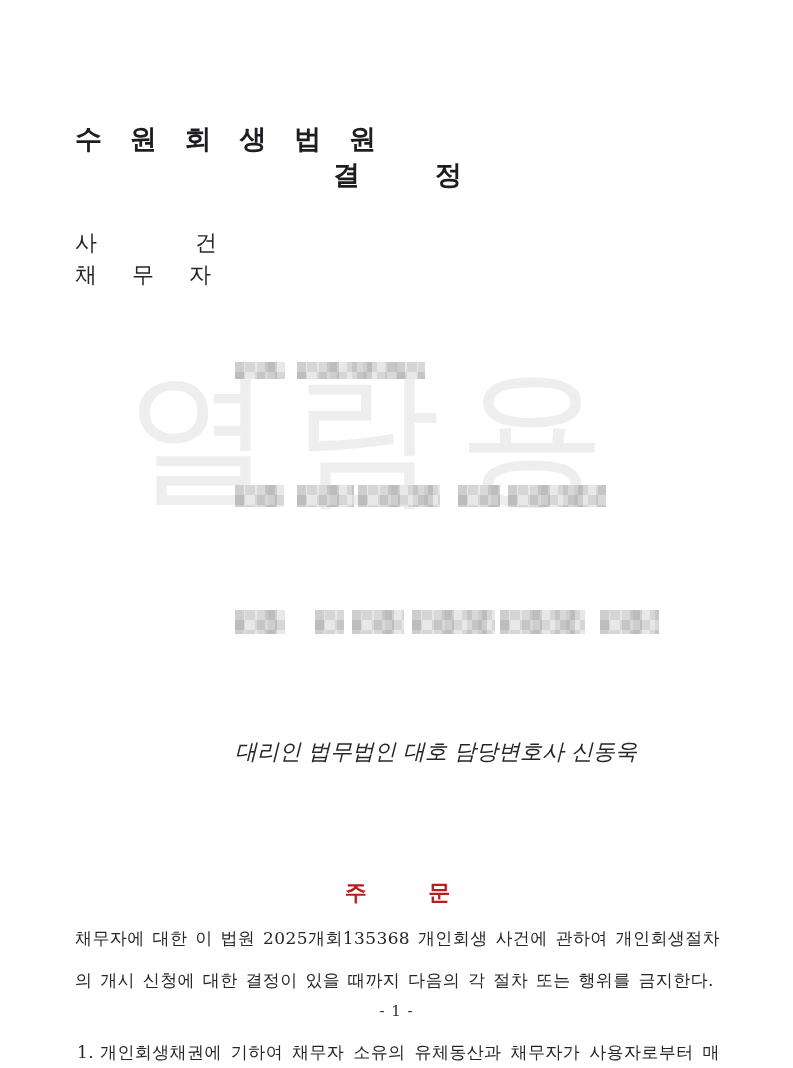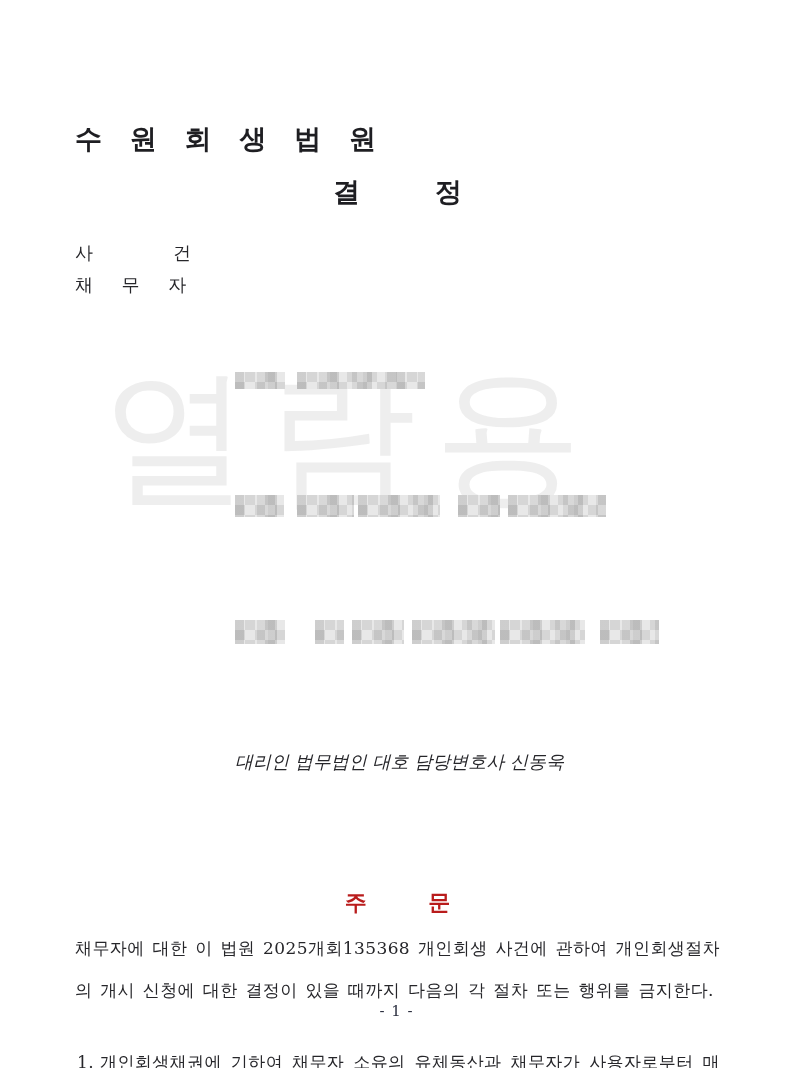--- a/index.html
+++ b/index.html
@@ -9,42 +9,41 @@
     margin:0 auto;
     background:#ffffff;
     overflow:hidden;
     font-family:"DejaVu Serif","Liberation Serif",serif;
     color:#26262a;
     -webkit-font-smoothing:antialiased;
   }
   .content{position:relative;z-index:1;padding:0 73px 0 75px;}
   .watermark{
     position:absolute;z-index:0;
-    left:102px;top:338px;
+    left:126px;top:338px;
     font-size:148px;font-weight:400;
     letter-spacing:18px;
     color:rgba(60,60,60,0.085);
     white-space:pre;
     user-select:none;
   }
   .court-title{
     margin:121px 0 0 0;
     font-size:27px;font-weight:bold;
     letter-spacing:3px;
     white-space:pre;
     color:#1e1e22;
   }
   .doc-type{
-    margin-top:17px;
     text-align:center;
     font-size:27px;font-weight:bold;
     white-space:pre;
     color:#1e1e22;
   }
-  .case-section{margin-top:27px;font-size:18px;}
+  .case-section{margin-top:34px;font-size:22px;}
   .case-row{display:flex;align-items:flex-start;}
   .case-label{width:160px;white-space:pre;line-height:32px;flex:0 0 160px;}
   .case-value{flex:1;line-height:32px;white-space:pre;}
   .redacted-line{height:30px;display:flex;align-items:center;}
   .mosaic{
     display:inline-block;
     background-image:
       repeating-linear-gradient(90deg, rgba(130,130,130,0.22) 0 9px, rgba(255,255,255,0.18) 9px 22px, rgba(150,150,150,0.14) 22px 33px),
       repeating-conic-gradient(#cdcdcd 0% 25%, #e3e3e3 25% 50%);
     background-size:auto,20px 20px;

